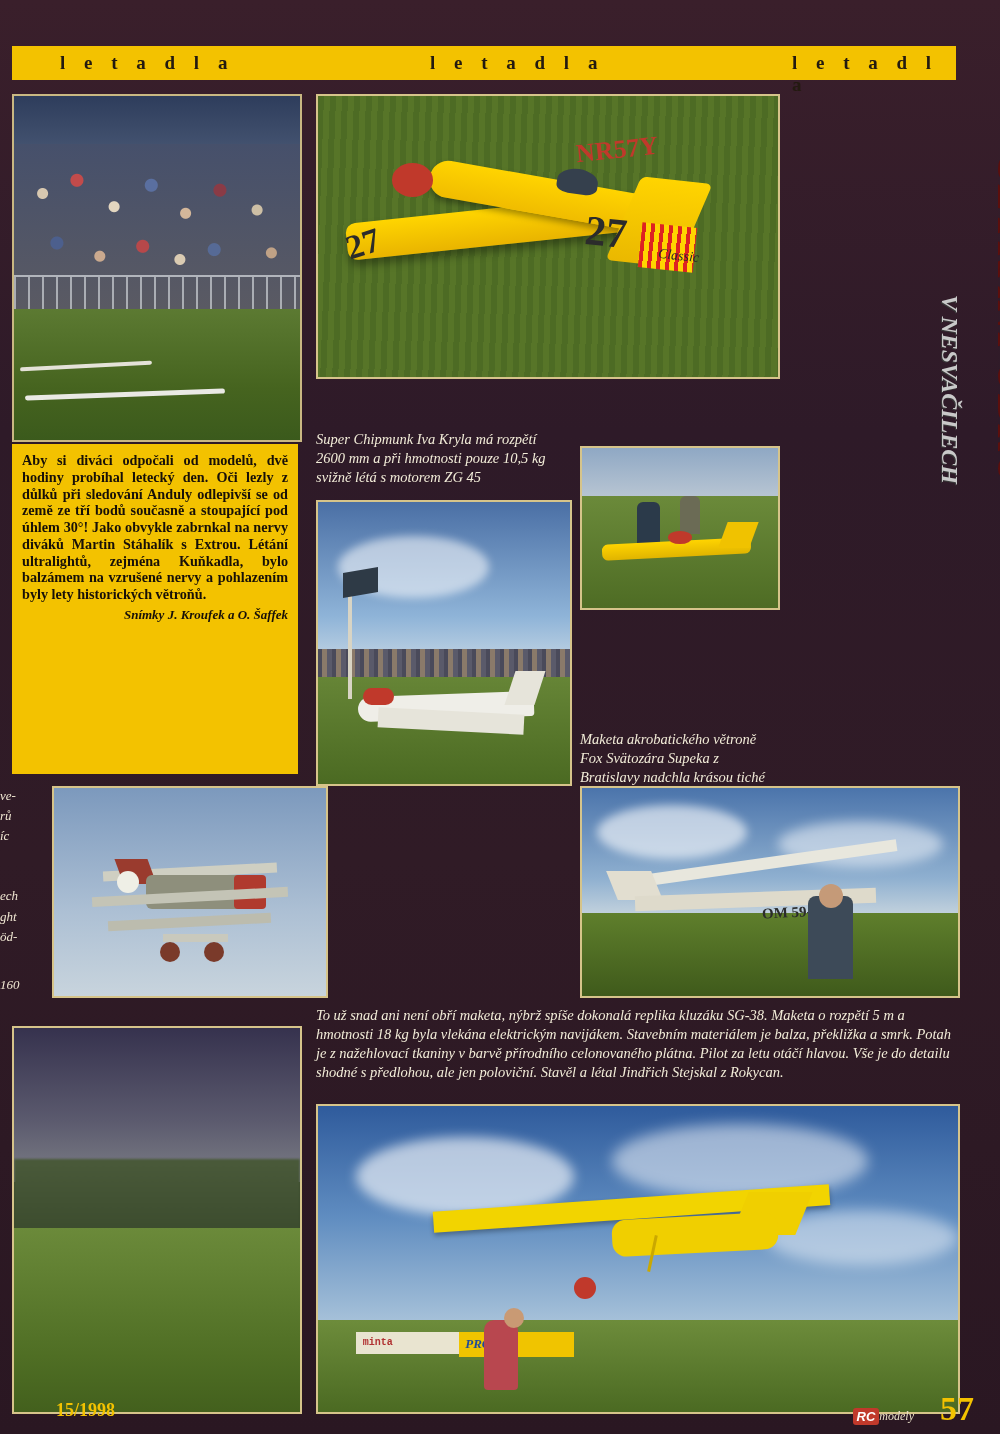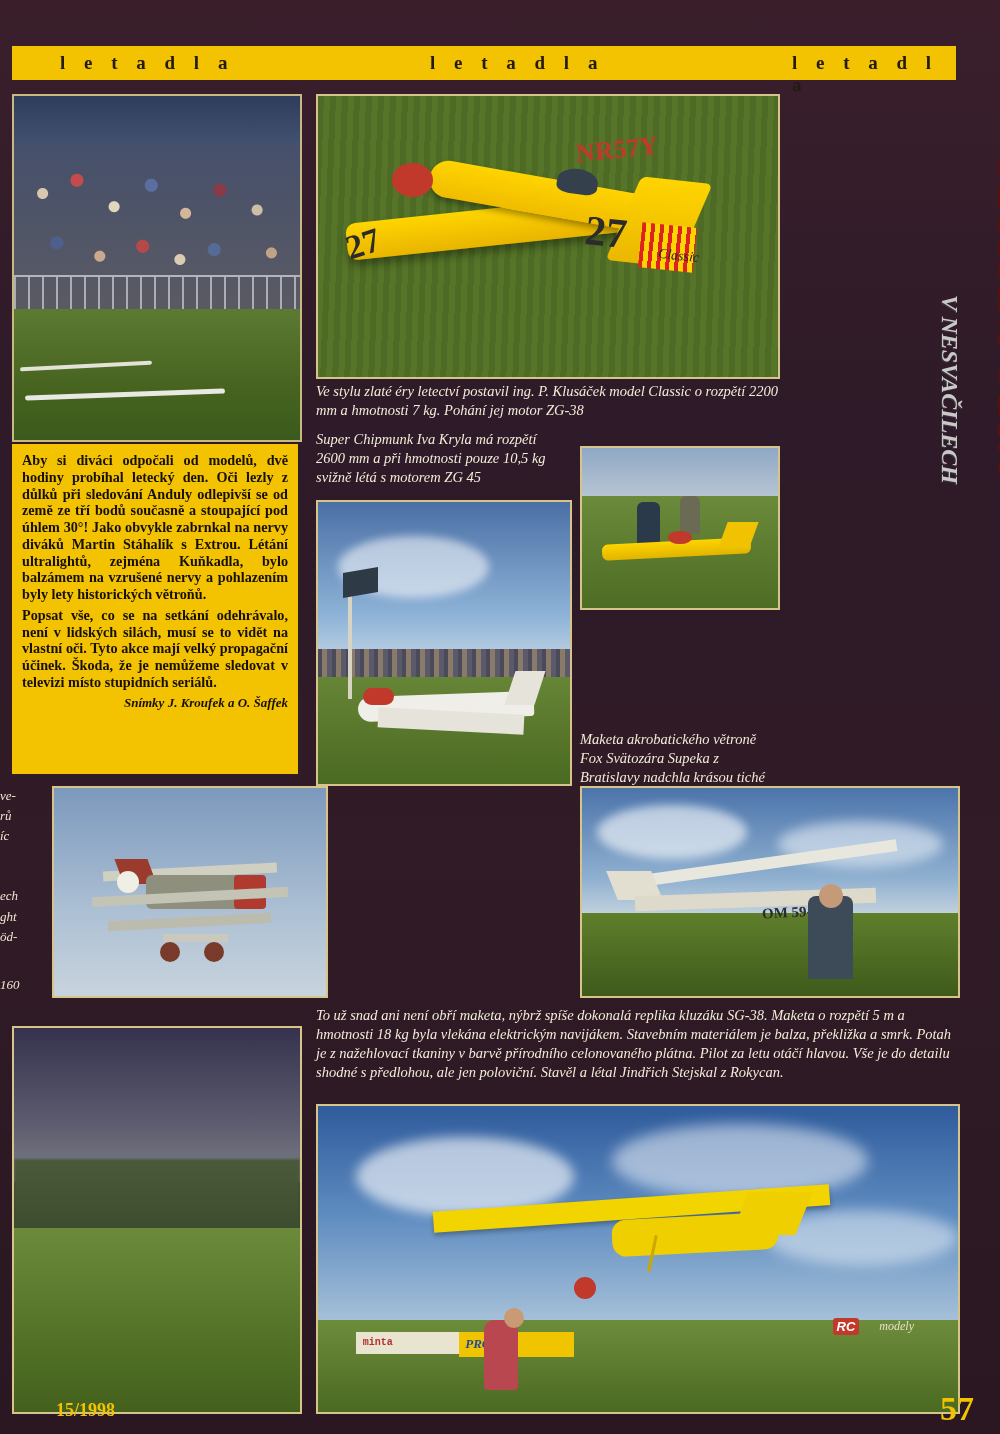--- a/index.html
+++ b/index.html
@@ -205,21 +205,21 @@
   
   .sliver{position:absolute;left:0px;top:786px;width:42px;color:#f0e7d2;
      font-family:"Liberation Serif",serif;font-size:13px;line-height:1.55;font-style:italic;}
   .sliver div{white-space:nowrap;}
 
   
   .issue{position:absolute;left:56px;top:1400px;color:#f3c200;font-weight:bold;font-size:18px;
      font-family:"Liberation Serif",serif;}
   .pagenum{position:absolute;right:26px;top:1390px;color:#f3c200;font-weight:bold;font-size:34px;
      font-family:"Liberation Serif",serif;}
-  .logo{position:absolute;right:86px;top:1318px;display:flex;align-items:center;gap:20px;justify-content:flex-end;}
+  .logo{position:absolute;right:86px;top:1408px;display:flex;align-items:center;gap:0;justify-content:flex-end;}
   .logo .rc{background:#c0392b;color:#fff;font-weight:bold;font-size:13px;padding:1px 4px;border-radius:3px;
      font-family:"Liberation Sans",sans-serif;font-style:italic;}
   .logo .mod{color:#e9e0c8;font-size:12px;font-style:italic;font-family:"Liberation Serif",serif;}
 </style>
 </head>
 <body>
 
 <div class="page">
   <div class="bg"></div>
 
@@ -254,21 +254,20 @@
 
   <div class="headline">
     <div class="t" style="top:388px;">
       <div class="main">SETKÁNÍ OBRŮ</div>
     </div>
     <div class="t" style="top:388px;right:58px;">
       <div class="sub">V NESVAČILECH</div>
     </div>
   </div>
 
-  <div class="cap" id="cap-classic">Ve stylu zlaté éry letectví postavil ing. P. Klusáček model Classic o rozpětí 2200 mm a hmotnosti 7 kg. Pohání jej motor ZG-38</div>
   <div class="cap" id="cap-chip">Super Chipmunk Iva Kryla má rozpětí 2600 mm a při hmotnosti pouze 10,5 kg svižně létá s motorem ZG 45</div>
   <div class="cap" id="cap-fox">Maketa akrobatického větroně Fox Svätozára Supeka z Bratislavy nadchla krásou tiché akrobacie</div>
   <div class="cap" id="cap-sg38">To už snad ani není obří maketa, nýbrž spíše dokonalá replika kluzáku SG-38. Maketa o rozpětí 5 m a hmotnosti 18 kg byla vlekána elektrickým navijákem. Stavebním materiálem je balza, překližka a smrk. Potah je z nažehlovací tkaniny v barvě přírodního celonovaného plátna. Pilot za letu otáčí hlavou. Vše je do detailu shodné s předlohou, ale jen poloviční. Stavěl a létal Jindřich Stejskal z Rokycan.</div>
 
   <div class="photo" id="ph-turb">
     <div class="sky"></div>
     <div class="grass"></div>
     <div class="man"></div>
     <div class="man2"></div>
     <div class="plane"></div>
@@ -284,21 +283,20 @@
     <div class="mast"></div>
     <div class="flag"></div>
     <div class="plane"></div>
     <div class="pwing"></div>
     <div class="ptail"></div>
     <div class="red"></div>
   </div>
 
   <div class="article">
     <p>Aby si diváci odpočali od modelů, dvě hodiny probíhal letecký den. Oči lezly z důlků při sledování Anduly odlepivší se od země ze tří bodů současně a stoupající pod úhlem 30°! Jako obvykle zabrnkal na nervy diváků Martin Stáhalík s Extrou. Létání ultralightů, zejména Kuňkadla, bylo balzámem na vzrušené nervy a pohlazením byly lety historických větroňů.</p>
-    <p>Popsat vše, co se na setkání odehrávalo, není v lidských silách, musí se to vidět na vlastní oči. Tyto akce mají velký propagační účinek. Škoda, že je nemůžeme sledovat v televizi místo stupidních seriálů.</p>
     <div class="sign">Snímky J. Kroufek a O. Šaffek</div>
   </div>
 
   <div class="sliver">
     <div>ve-</div>
     <div>rů</div>
     <div>íc</div>
     <div style="height:40px"></div>
     <div>ech</div>
     <div>ght</div>

